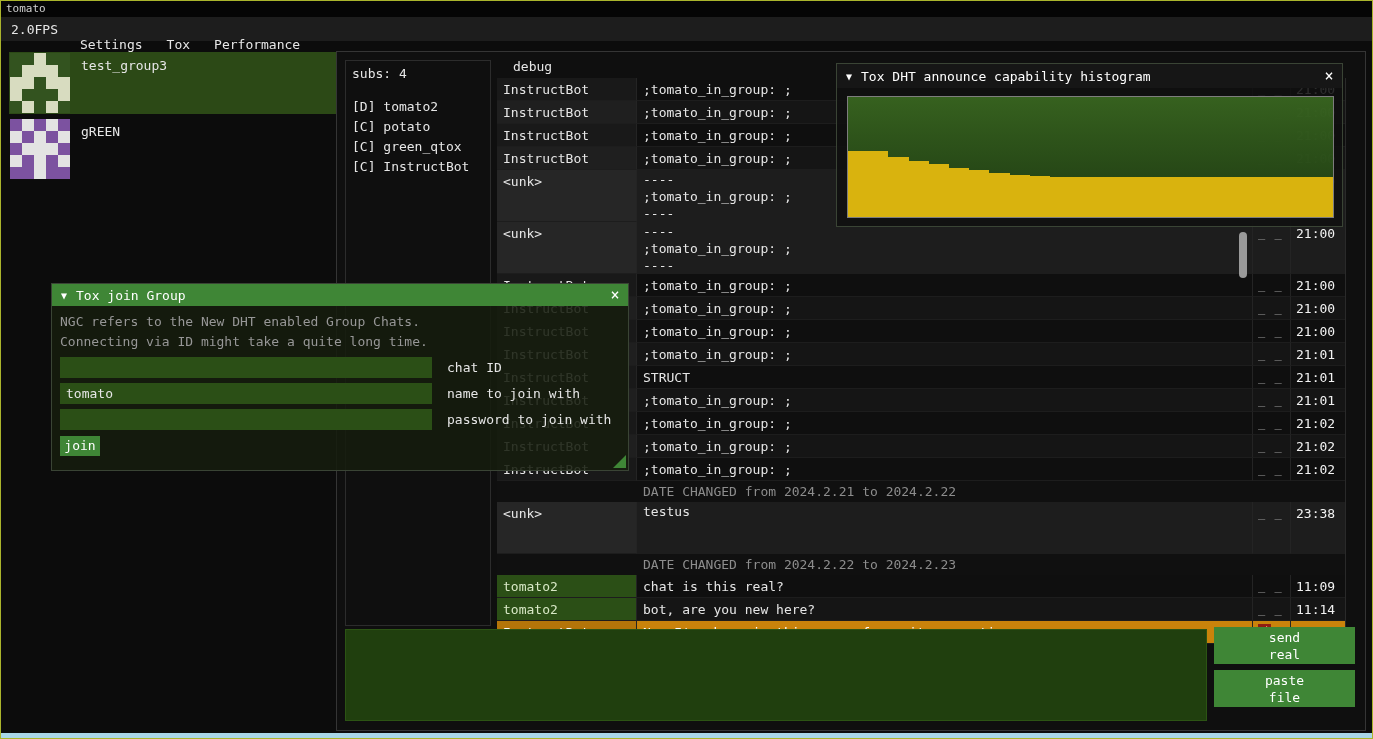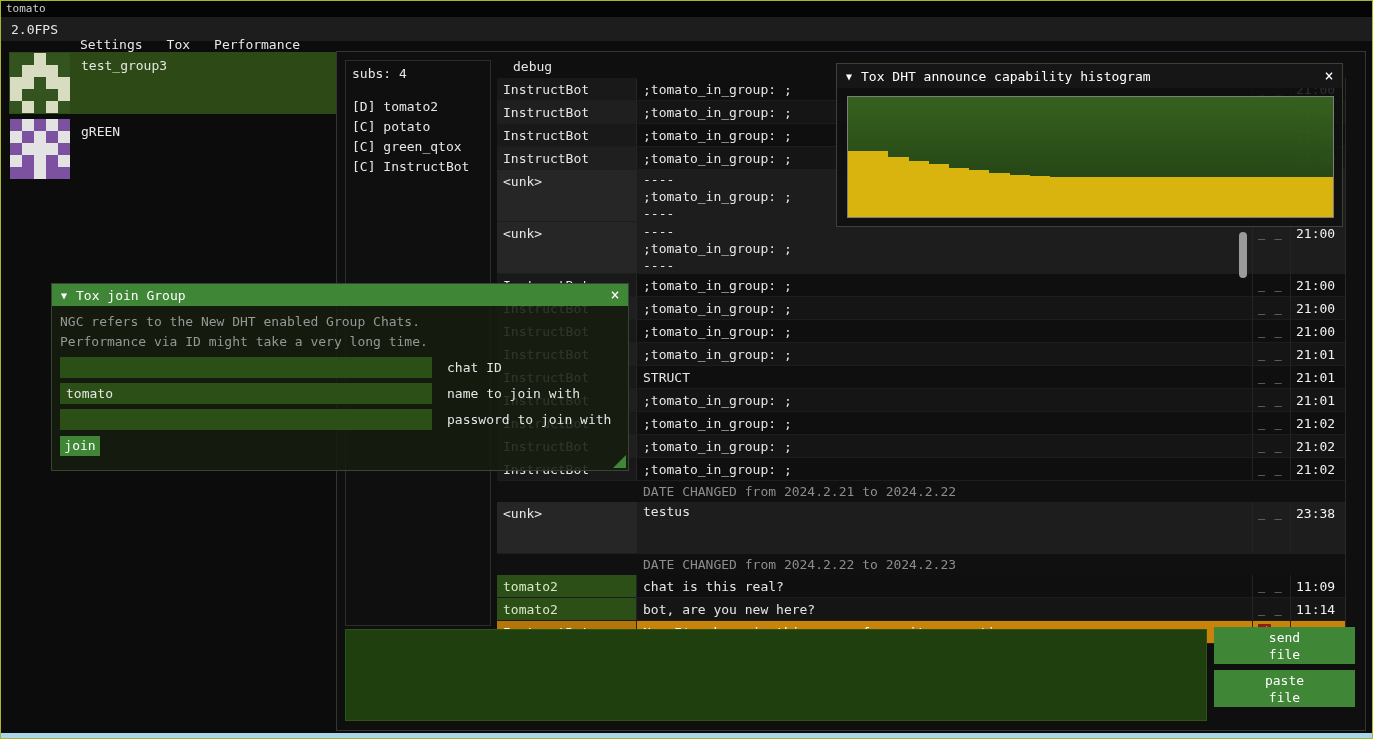--- a/index.html
+++ b/index.html
@@ -304,21 +304,21 @@
           <div class="cell c-name">InstructBot</div>
           <div class="cell c-msg">No, I've been in this group for quite some time.</div>
           <div class="cell c-extra"><span class="badge-d">d</span></div>
           <div class="cell c-time">11:15</div>
         </div>
       </div>
     <div class="scroll-thumb"></div>
 
     <div class="composer"></div>
     <div class="file-btn send">send
-file</div>
+real</div>
     <div class="file-btn paste">paste
 file</div>
   </div>
 
   <div class="float-win hist-win">
     <div class="win-title">
       <span class="win-arrow">▼</span>
       <span class="win-text">Tox DHT announce capability histogram</span>
       <span class="win-close">×</span>
     </div>
@@ -350,21 +350,21 @@
       </div>
   </div>
 
   <div class="float-win join-win">
     <div class="win-title">
       <span class="win-arrow">▼</span>
       <span class="win-text">Tox join Group</span>
       <span class="win-close">×</span>
     </div>
     <div class="join-desc">NGC refers to the New DHT enabled Group Chats.</div>
-    <div class="join-desc" style="padding-top:0;">Performance via ID might take a very long time.</div>
+    <div class="join-desc" style="padding-top:0;">Connecting via ID might take a quite long time.</div>
     <div id="join-fields">
         <div class="jrow">
           <div class="jinput"></div>
           <span class="jlabel">chat ID</span>
         </div>
         <div class="jrow">
           <div class="jinput">tomato</div>
           <span class="jlabel">name to join with</span>
         </div>
         <div class="jrow">

